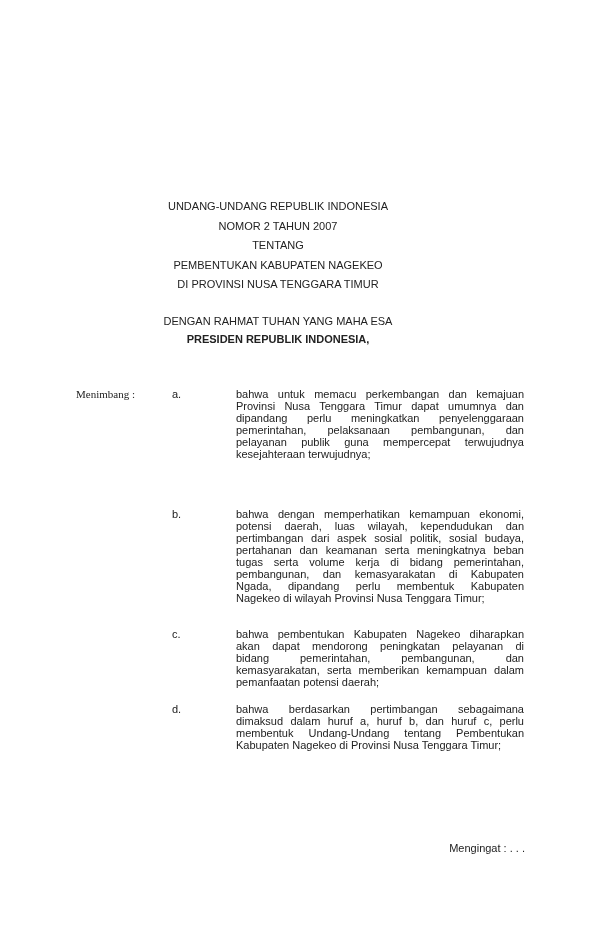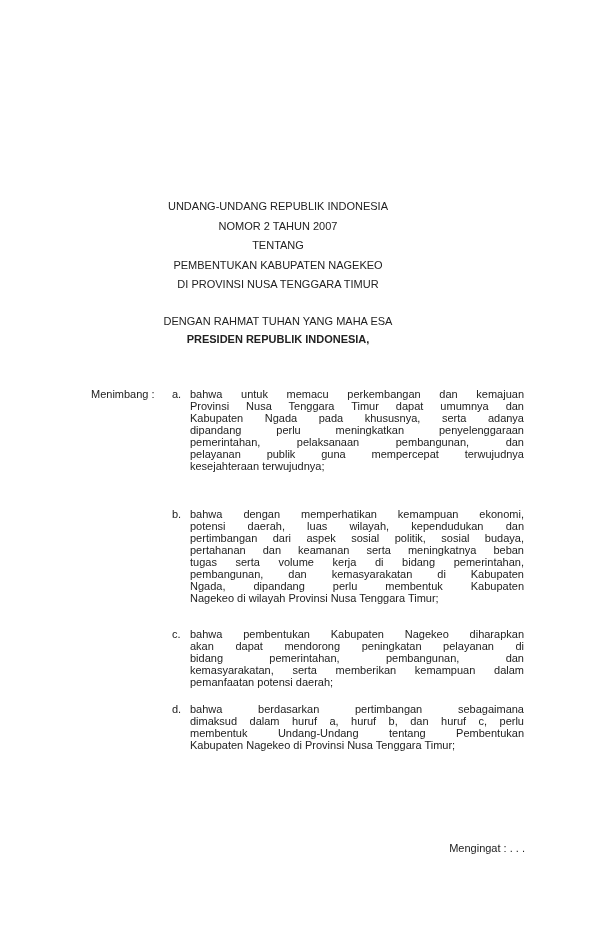--- a/index.html
+++ b/index.html
@@ -6,25 +6,25 @@
   body {
     width: 612px; height: 936px; position: relative; overflow: hidden;
     font-family: "Liberation Sans", "DejaVu Sans", sans-serif;
     color: #222222; font-size: 11px;
   }
   .center { position: absolute; left: 0; width: 556px; text-align: center; line-height: 19px; }
   .heading { top: 197px; }
   .heading div { height: 19.5px; }
   .rahmat { top: 312px; }
   .presiden { top: 330px; font-weight: bold; }
-  .label { position: absolute; left: 91px; top: 388px; line-height: 12px; }
+  .label { position: absolute; left: 76px; top: 388px; line-height: 12px; font-family: Liberation Serif, serif; }
   .item { position: absolute; left: 172px; width: 352px; line-height: 12px; }
   .item .letter { position: absolute; left: 0; top: 0; }
   .item .text { position: absolute; left: 18px; width: 334px; text-align: justify; }
-  .item .text span { display: block; text-align: justify; text-align-last: justify; height: 12px; }
+  .item .text span { display: block; text-align: justify; text-align-last: justify; height: 12px; margin-left: 46px; }
   .item .text span.last { text-align-last: left; }
   .item-a { top: 388px; }
   .item-b { top: 508px; }
   .item-c { top: 628px; }
   .item-d { top: 703px; }
   .footer { position: absolute; right: 87px; top: 803px; line-height: 12px; margin-top: 39px; }
 </style>
 </head>
 <body>
 
@@ -39,21 +39,20 @@
 <div class="center rahmat">DENGAN RAHMAT TUHAN YANG MAHA ESA</div>
 <div class="center presiden">PRESIDEN REPUBLIK INDONESIA,</div>
 
 <div class="label">Menimbang :</div>
 
 <div class="item item-a">
   <span class="letter">a.</span>
   <div class="text">
     <span>bahwa untuk memacu perkembangan dan kemajuan</span>
     <span>Provinsi Nusa Tenggara Timur dapat umumnya dan</span>
-    <span>Kabupaten Ngada pada khususnya, serta adanya</span>
     <span>dipandang perlu meningkatkan penyelenggaraan</span>
     <span>pemerintahan, pelaksanaan pembangunan, dan</span>
     <span>pelayanan publik guna mempercepat terwujudnya</span>
     <span class="last">kesejahteraan terwujudnya;</span>
   </div>
 </div>
 
 <div class="item item-b">
   <span class="letter">b.</span>
   <div class="text">

